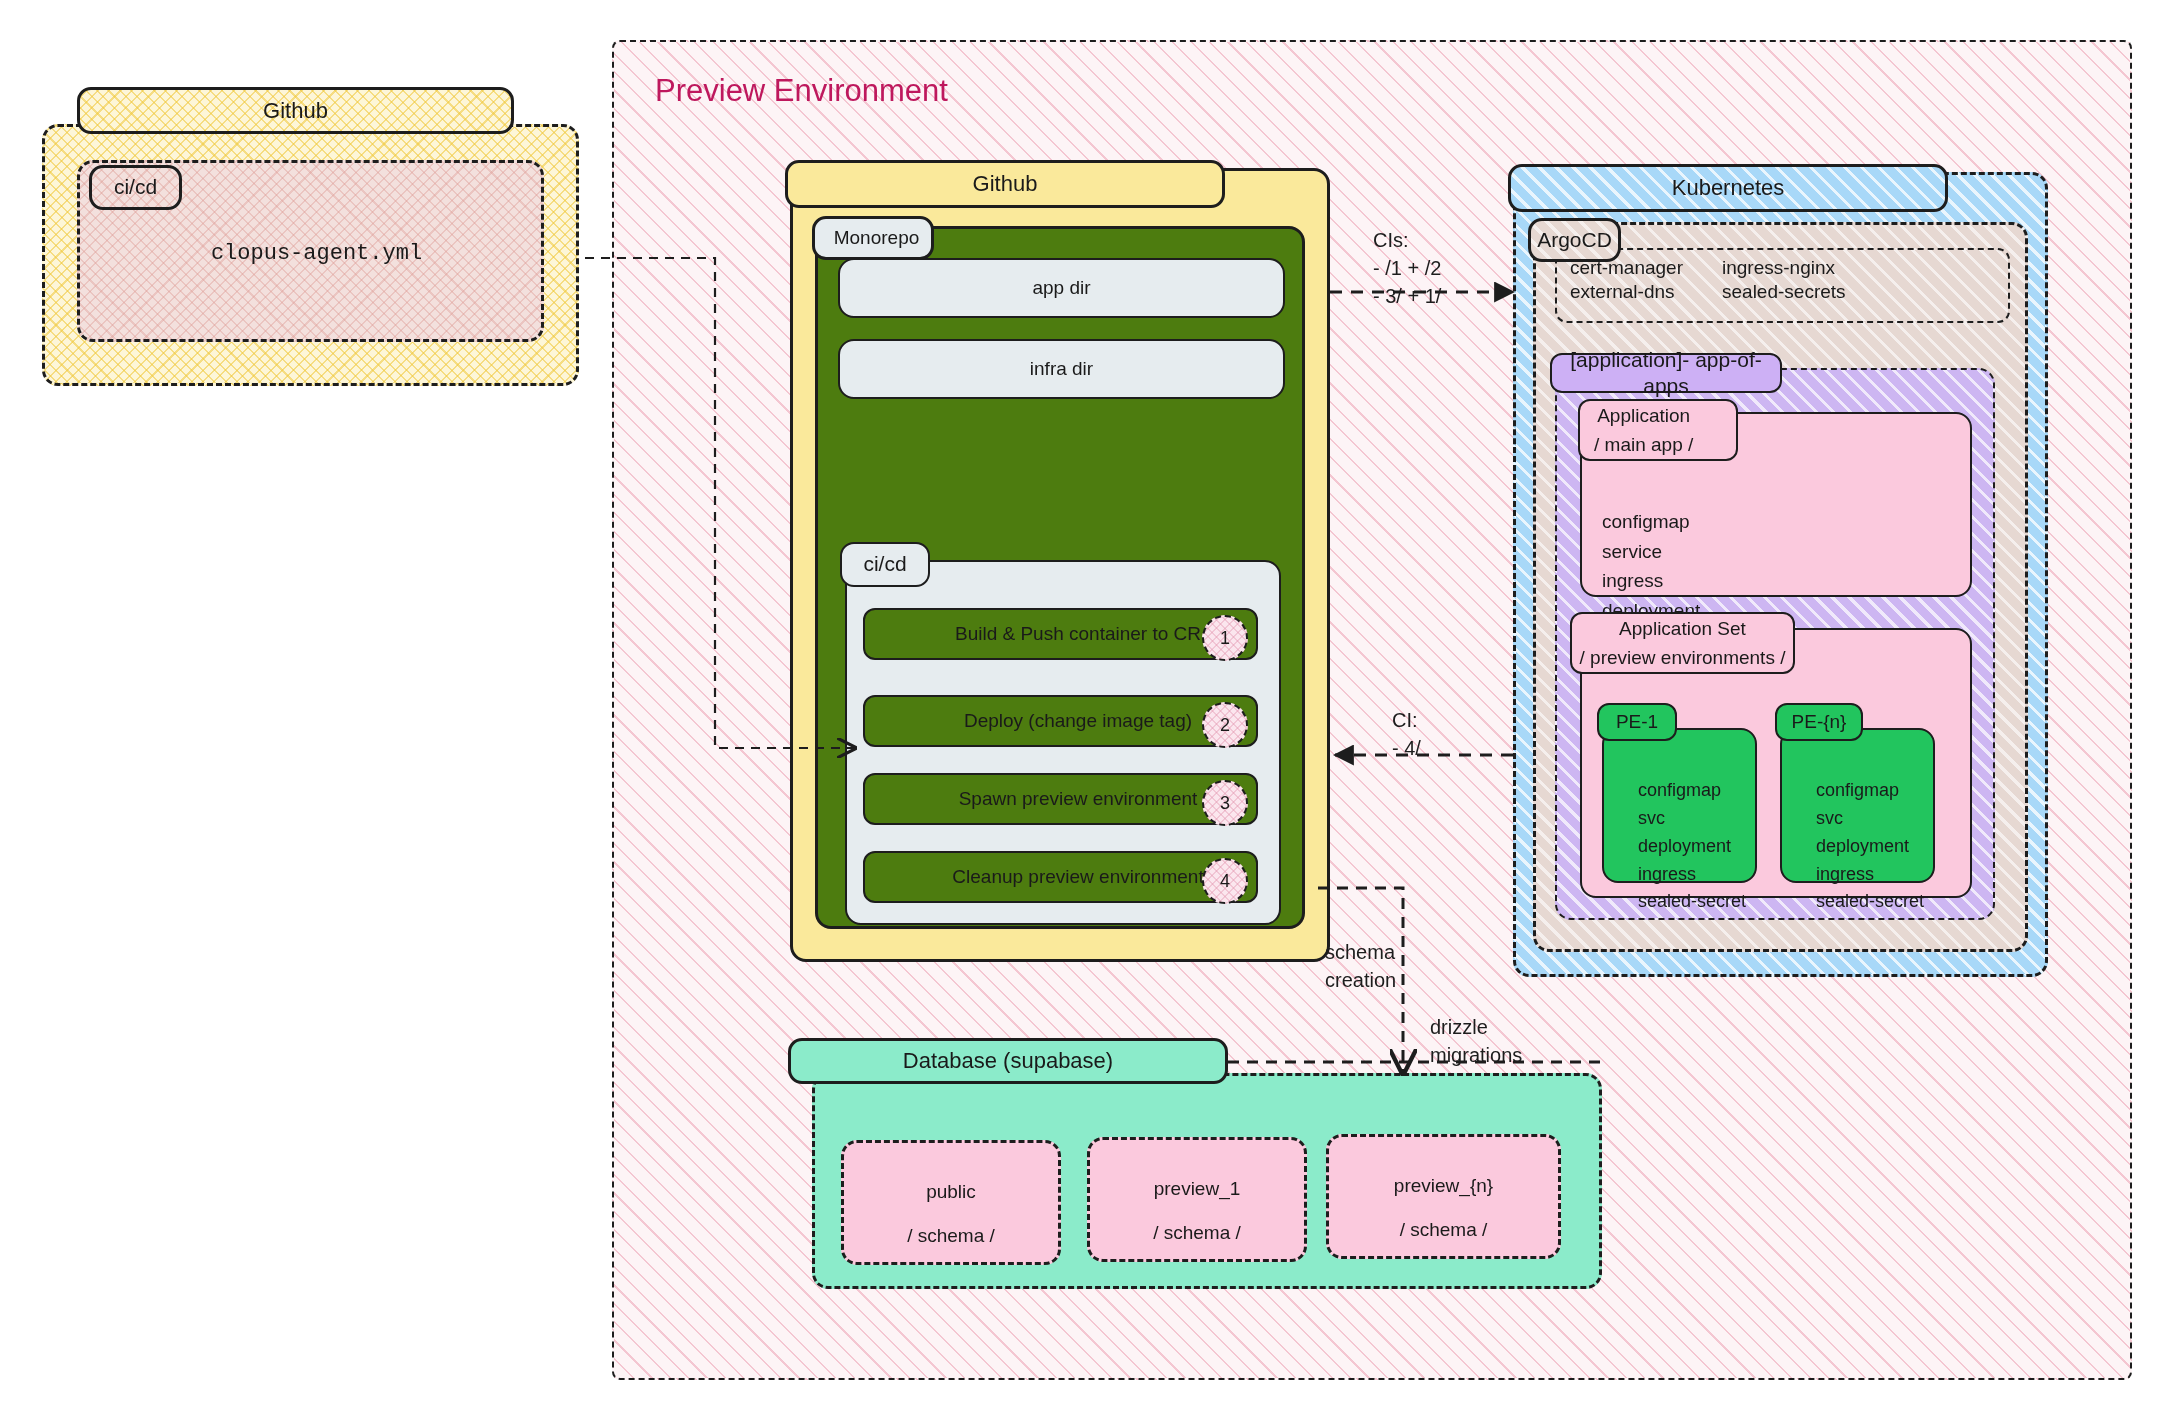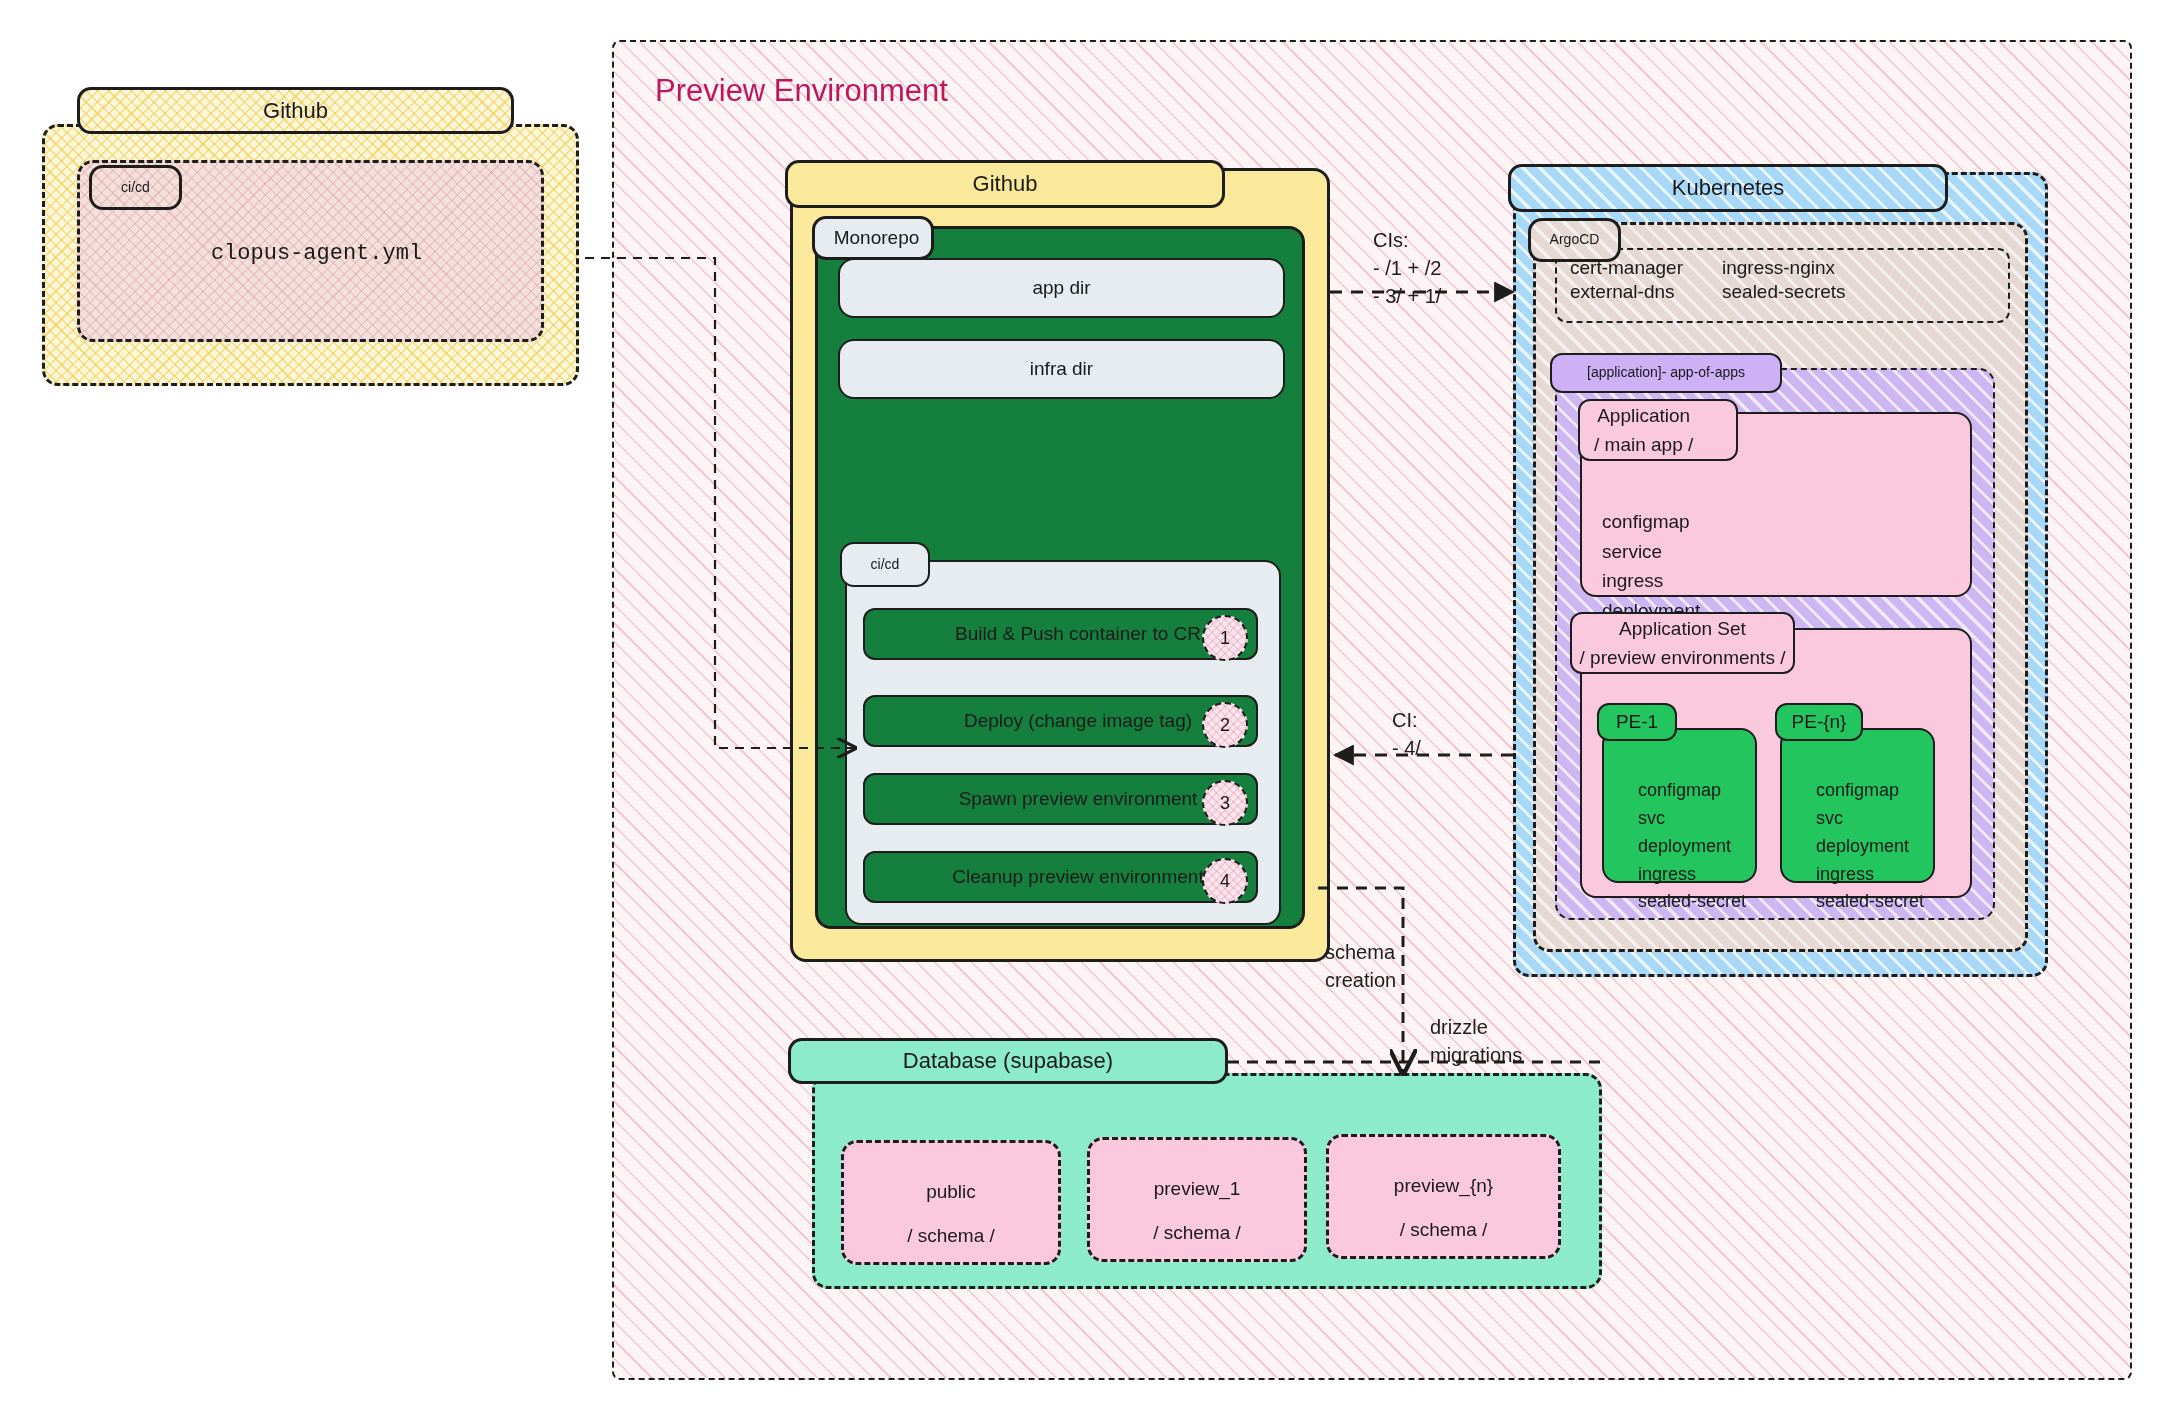--- a/index.html
+++ b/index.html
@@ -76,28 +76,28 @@
   .hatch-purple {
     background-color: #cdb6f2;
     background-image: repeating-linear-gradient(45deg,
       rgba(255,255,255,0.70) 0px, rgba(255,255,255,0.70) 3px,
       rgba(0,0,0,0) 3px, rgba(0,0,0,0) 12px);
   }
 
   
   .fill-yellow { background: #fae99b; }
   .fill-grey   { background: #e6ecef; }
-  .fill-tan    { background: #15803d; padding-left: 35px; }
+  .fill-tan    { background: #4d7c0f; padding-left: 35px; }
   .fill-pink   { background: #fbc9dd; }
   .fill-salmon { background: #22c55e; align-items: center; }
   .fill-mint   { background: #8bebca; }
   .fill-lav    { background: #cdb0f5; }
   .title-md { font-size: 22px; }
   .body-md  { font-size: 19px; }
-  .body-sm  { font-size: 14px; }
+  .body-sm  { font-size: 21px; }
 
   .centered {
     display: flex; align-items: center; justify-content: center;
     text-align: center;
   }
 
   .pe-title {
     font-size: 31px;
     color: #be185d;
   }

